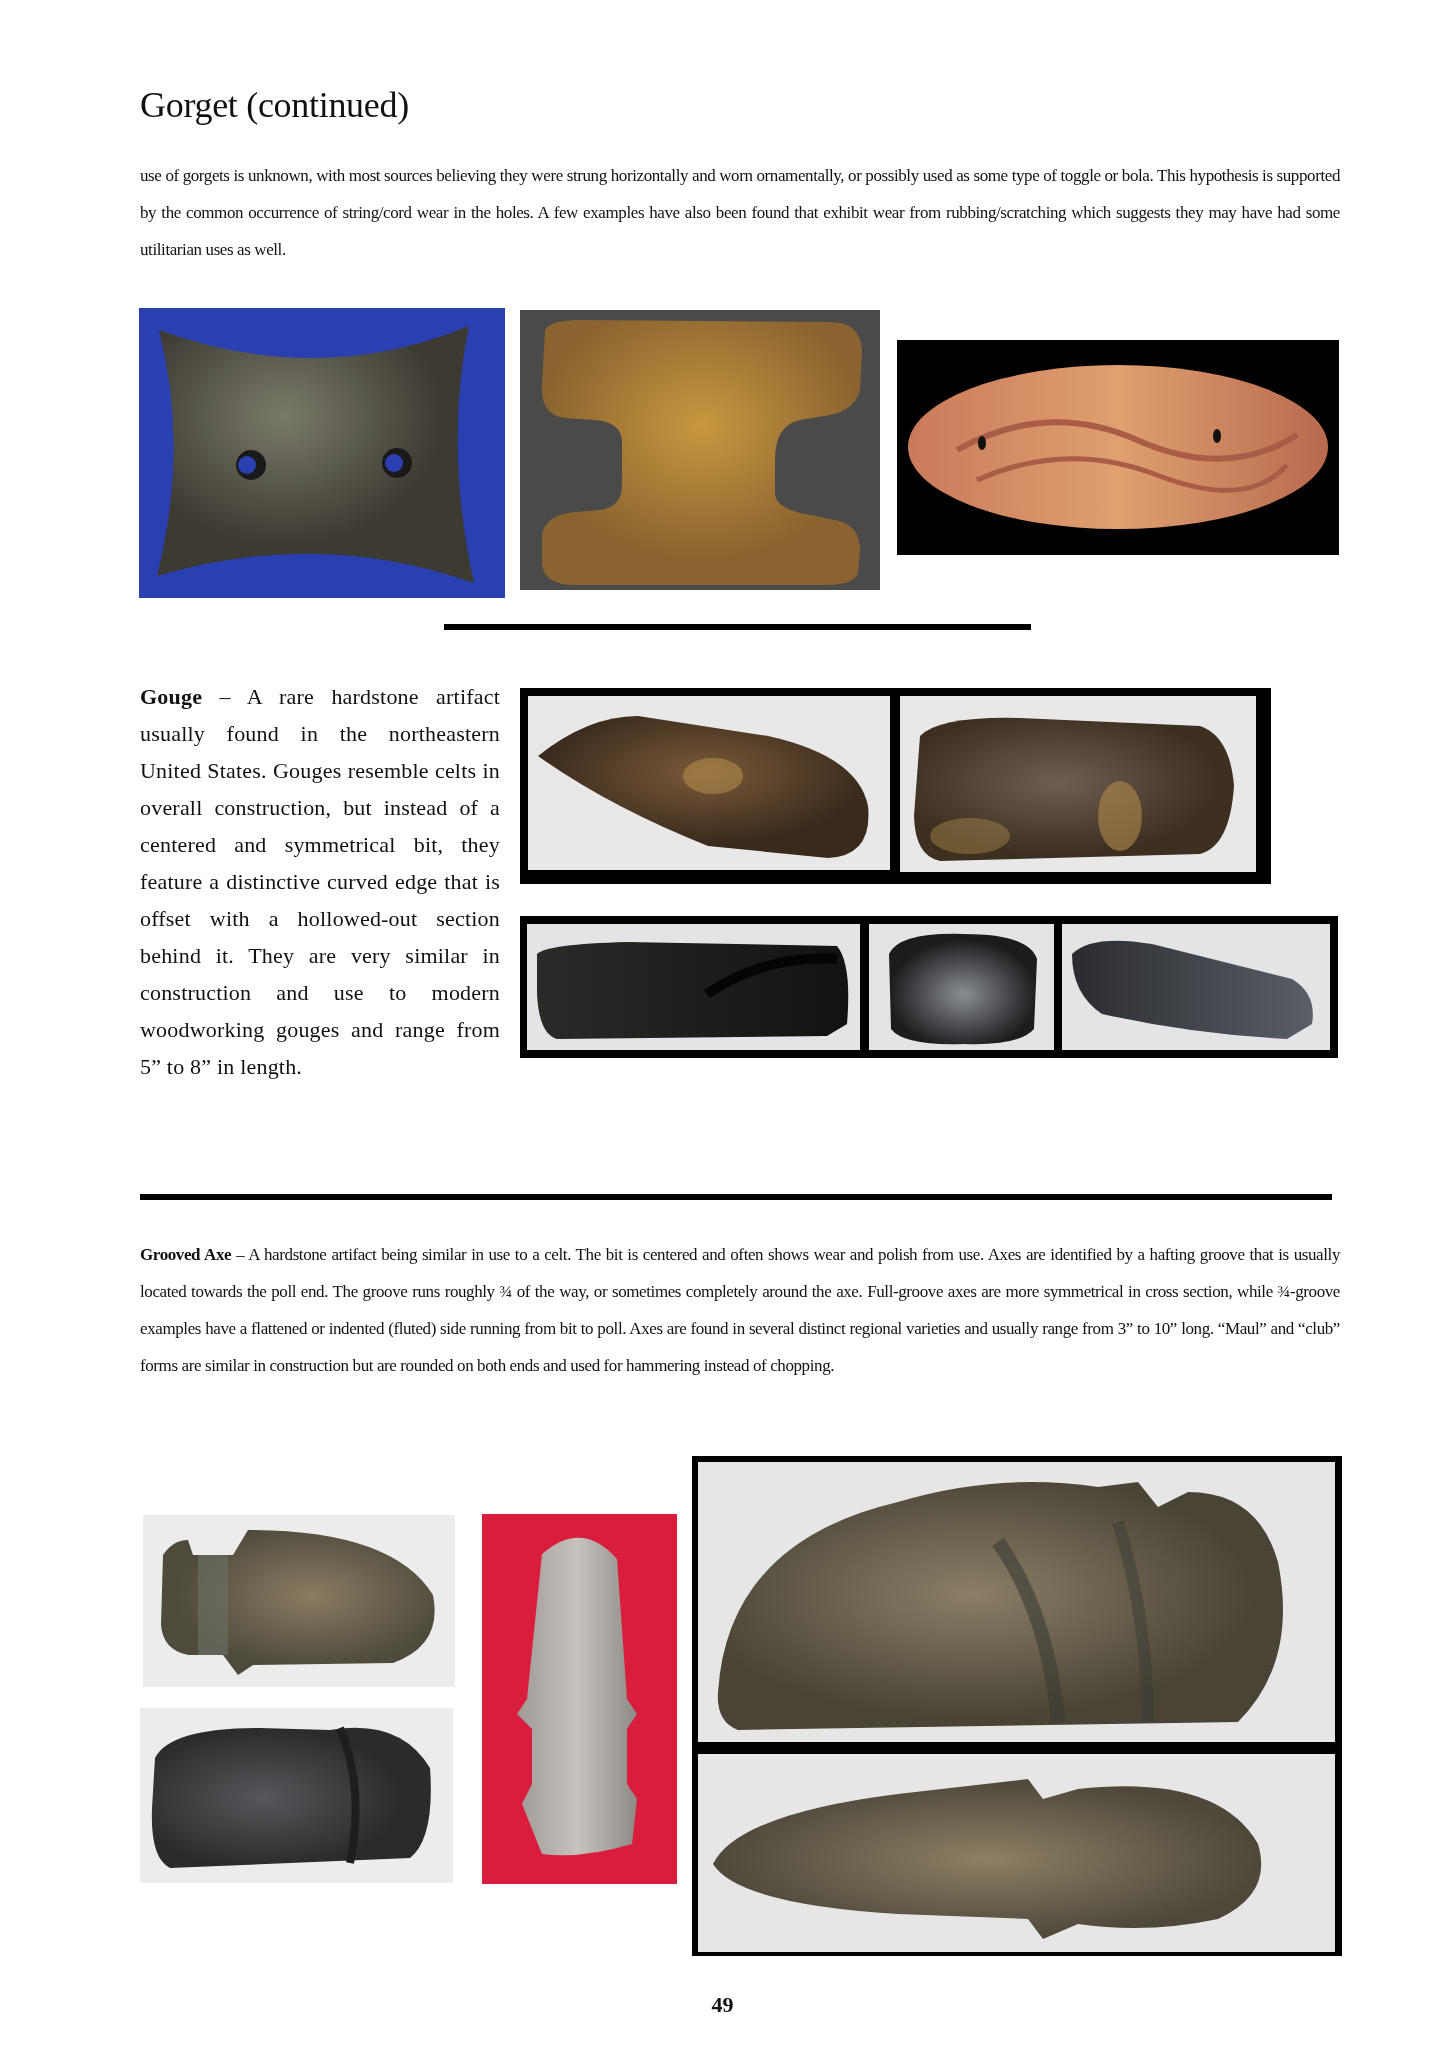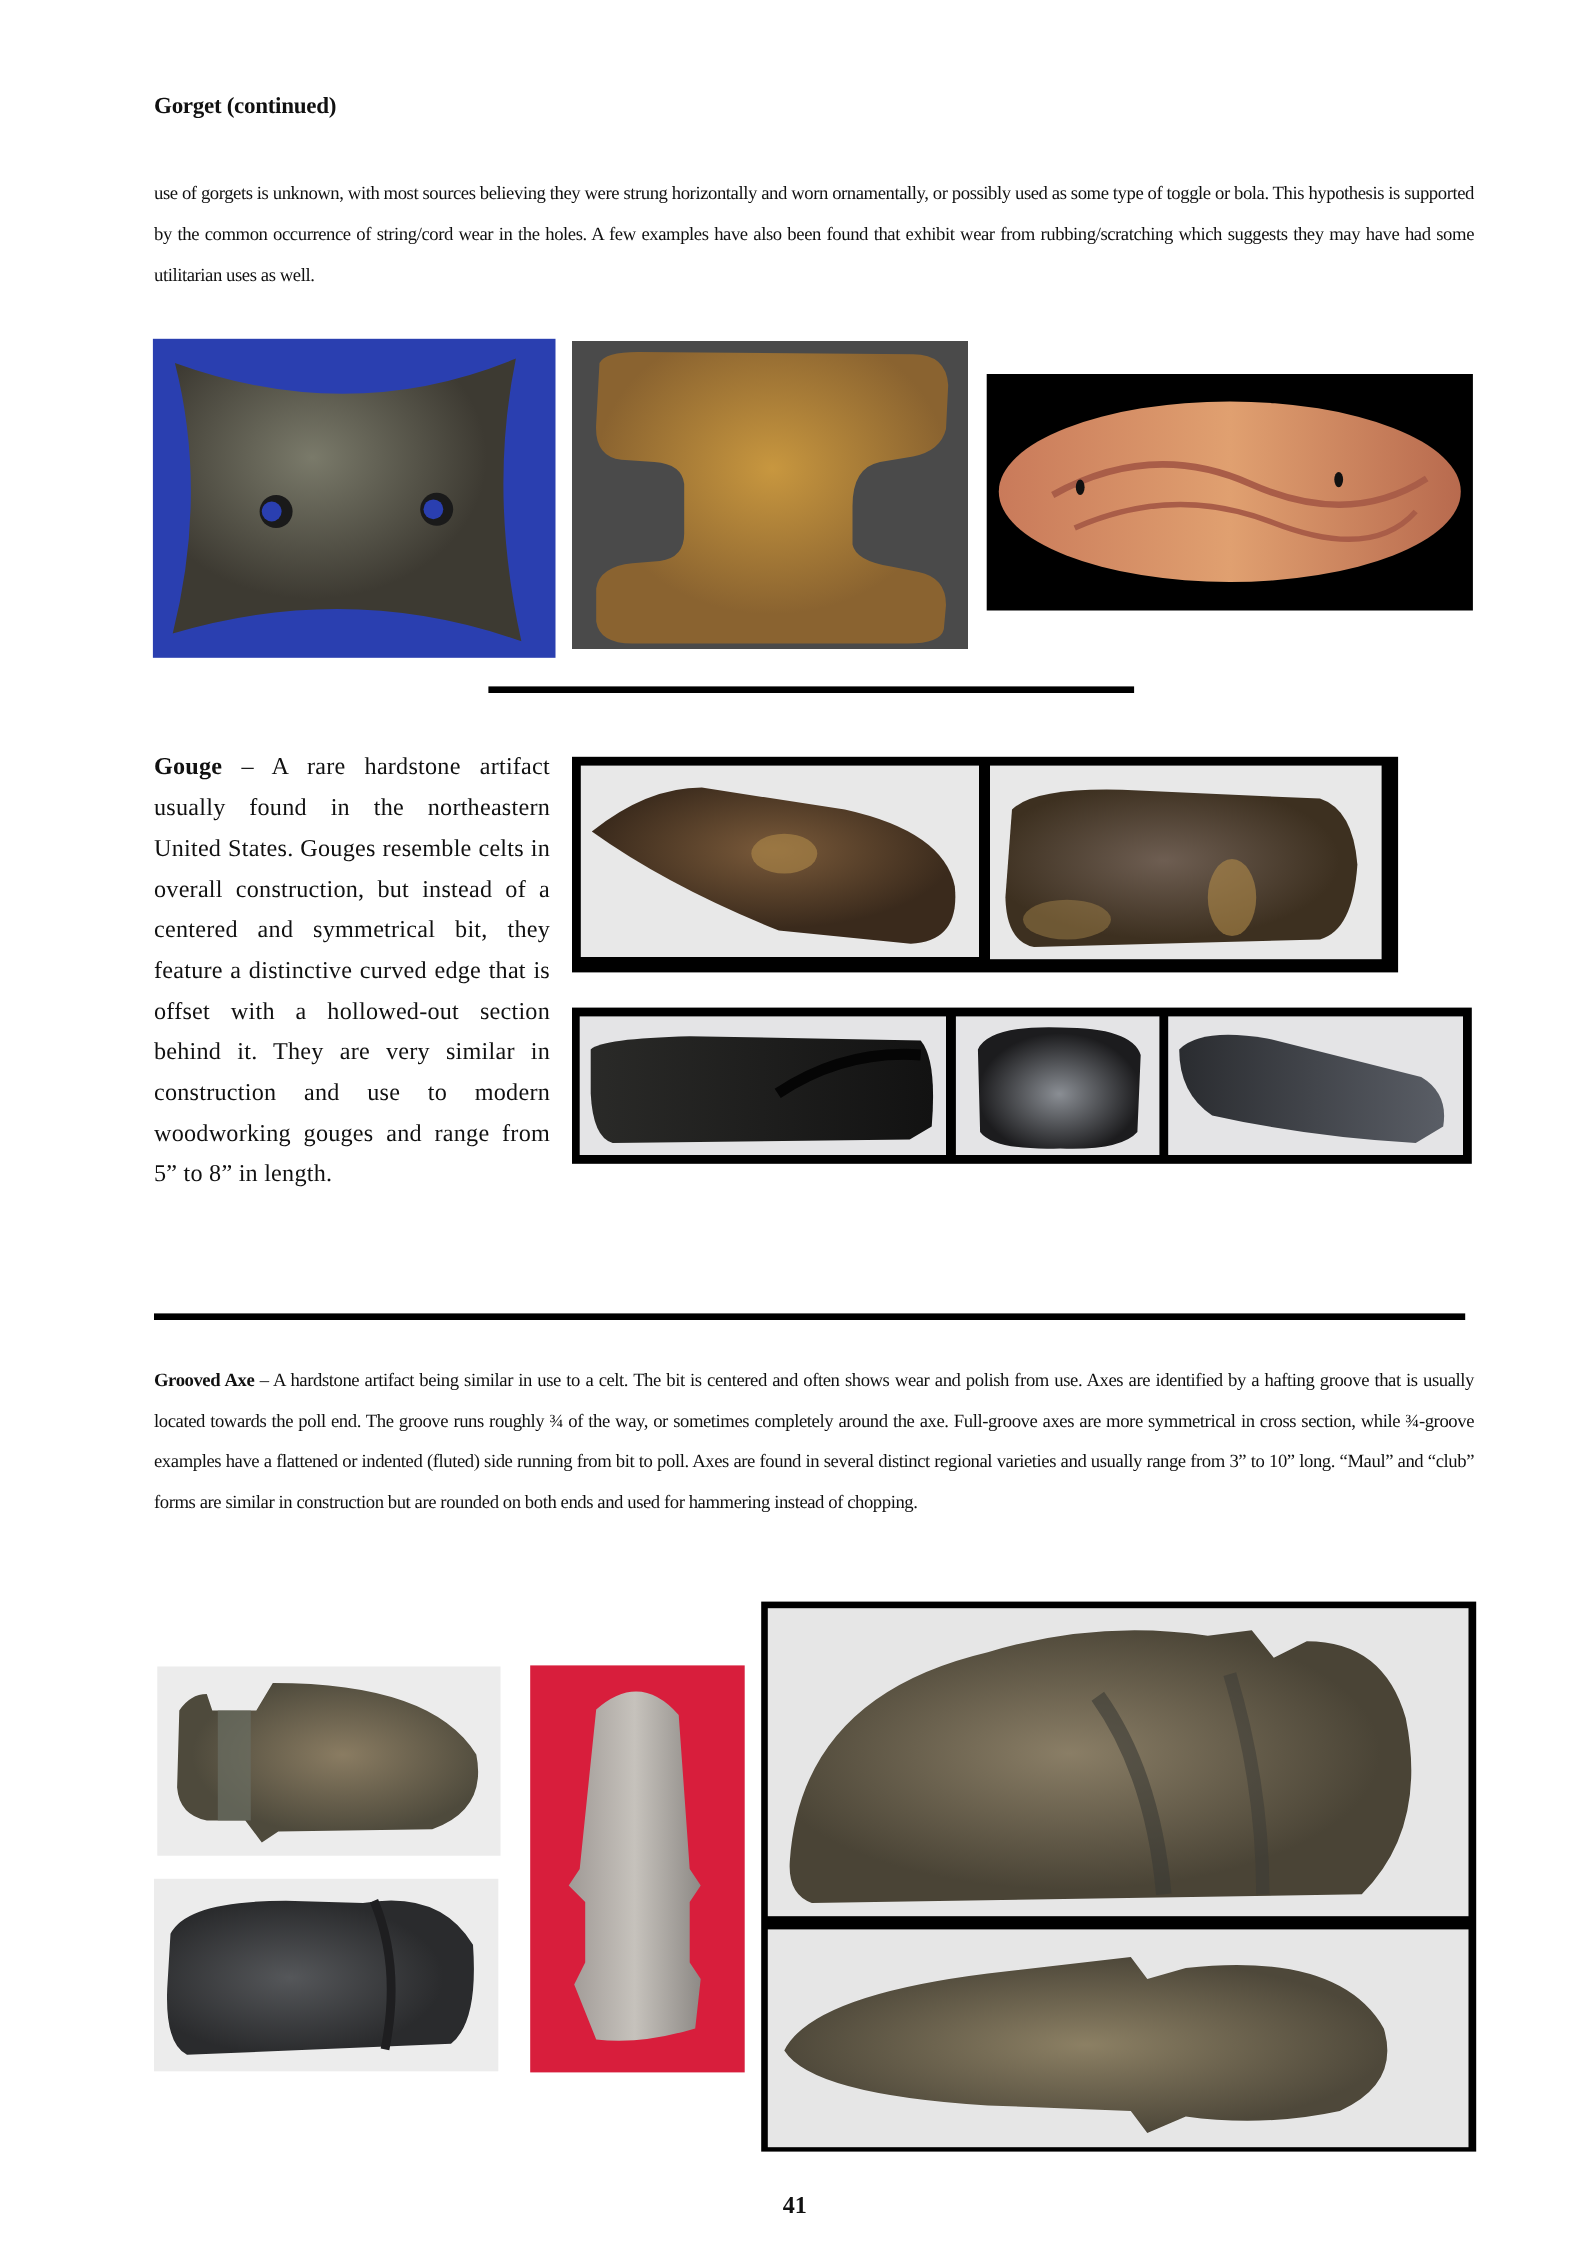--- a/index.html
+++ b/index.html
@@ -1,18 +1,18 @@
 <!DOCTYPE html>
 <html><head>
 <meta charset="utf-8">
 <style>
   html,body{margin:0;padding:0;background:#fff;}
   body{width:1445px;height:2056px;position:relative;overflow:hidden;font-family:"Liberation Serif","DejaVu Serif",serif;color:#111;}
   .abs{position:absolute;}
-  .heading{left:140px;top:84px;font-size:21px;font-weight:bold;letter-spacing:-0.3px;}
+  .heading{left:140px;top:84px;font-size:36px;font-weight:normal;letter-spacing:-0.3px;}
   .para{font-size:17px;line-height:37px;text-align:justify;letter-spacing:-0.4px;}
   .para b{font-weight:bold;}
   .p1{left:140px;top:157px;width:1200px;}
   .p2{left:140px;top:678px;width:360px;line-height:37px;letter-spacing:0.2px;font-size:22px;}
   .p3{left:140px;top:1236px;width:1200px;}
   .rule{background:#000;}
   .photo{position:absolute;overflow:hidden;}
   .frame{position:absolute;background:#000;}
   .pagenum{left:0;width:1445px;top:1992px;text-align:center;font-size:22px;font-weight:bold;}
   svg{display:block;width:100%;height:100%;}
@@ -196,13 +196,13 @@
           <radialGradient id="a5" cx="50%" cy="50%">
             <stop offset="0" stop-color="#8c8064"></stop>
             <stop offset="1" stop-color="#4e483a"></stop>
           </radialGradient>
         </defs>
     <path d="M15,110 Q40,60 200,40 L330,25 L345,45 L380,35 Q520,20 560,90 Q575,140 520,165 Q450,180 380,170 L345,185 L330,165 L200,160 Q40,150 15,110Z" fill="url(#a5)"></path>
     </svg>
   </div>
 </div>
 
-<div class="abs pagenum">41</div>
+<div class="abs pagenum">49</div>
 
 </body></html>

